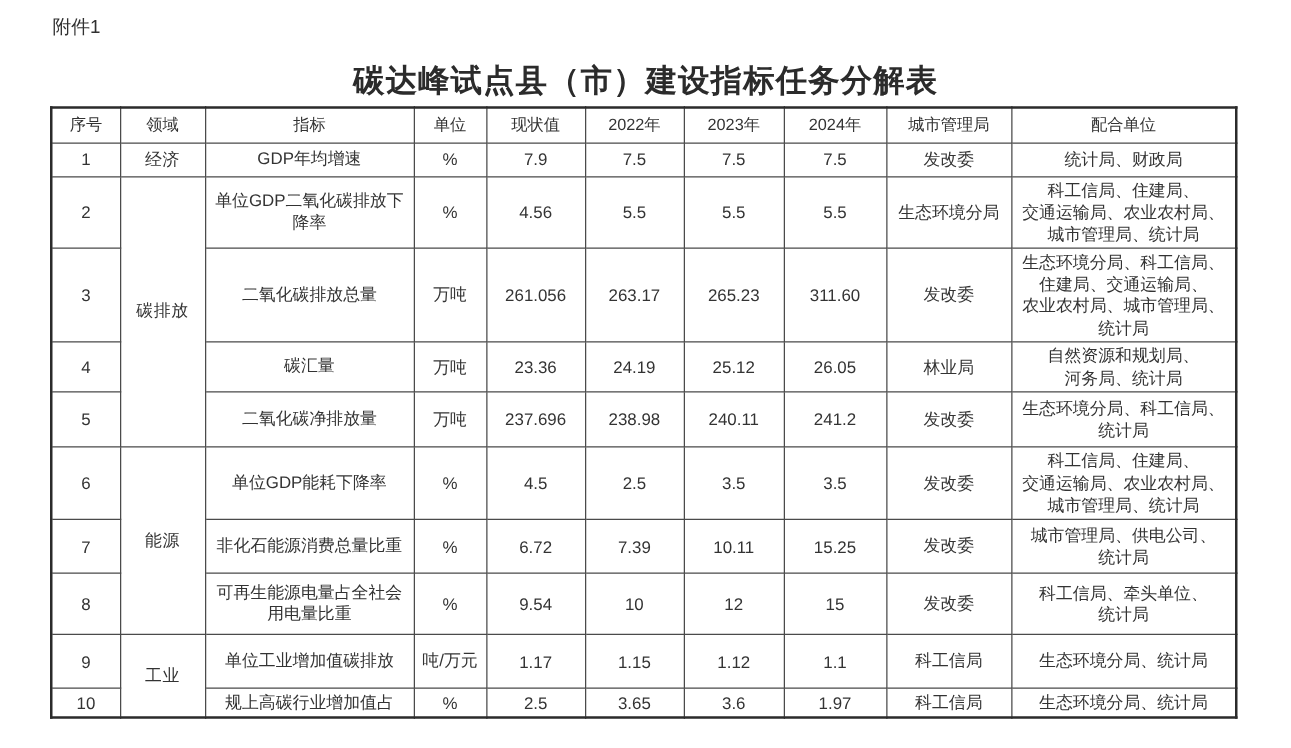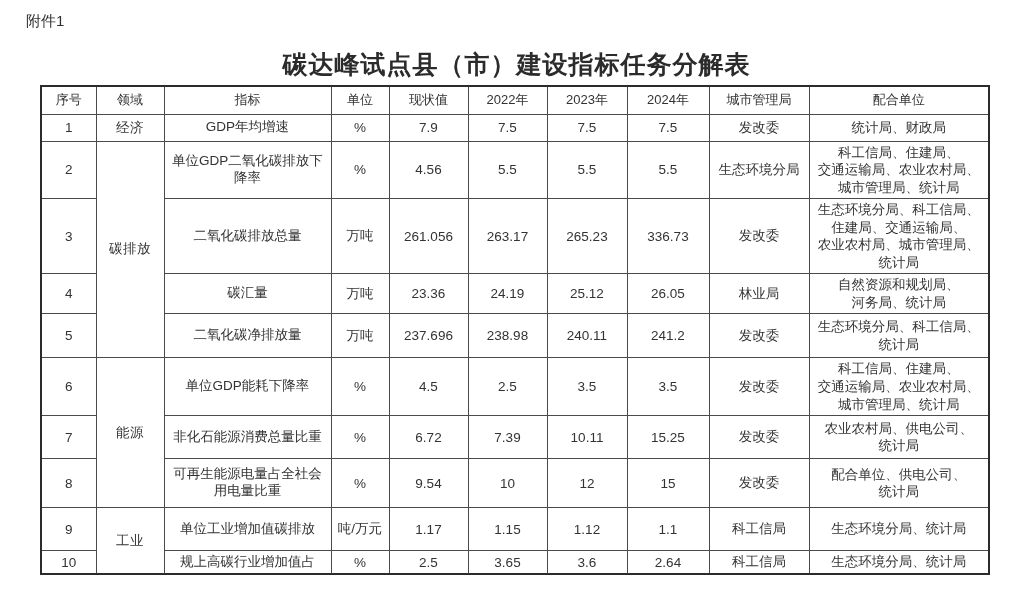--- a/index.html
+++ b/index.html
@@ -6,21 +6,21 @@
   html, body { background: #ffffff; }
   body {
     width: 1033px; height: 598px;
     position: relative;
     font-family: "Liberation Sans", sans-serif;
     color: #333333;
     overflow: hidden;
   }
   .attachment-label {
     position: absolute;
-    left: 26px; top: 12px;
+    left: 42px; top: 12px;
     font-size: 15px;
     color: #303030;
   }
   .doc-title {
     position: absolute;
     left: 0; top: 48px;
     width: 1033px;
     text-align: center;
     font-size: 25px;
     font-weight: bold;
@@ -132,21 +132,21 @@
 交通运输局、农业农村局、
 城市管理局、统计局</td>
     </tr>
     <tr>
       <td>3</td>
       <td class="cell-indicator">二氧化碳排放总量</td>
       <td>万吨</td>
       <td>261.056</td>
       <td>263.17</td>
       <td>265.23</td>
-      <td>336.73</td>
+      <td>311.60</td>
       <td>发改委</td>
       <td class="cell-support">生态环境分局、科工信局、
 住建局、交通运输局、
 农业农村局、城市管理局、
 统计局</td>
     </tr>
     <tr>
       <td>4</td>
       <td class="cell-indicator">碳汇量</td>
       <td>万吨</td>
@@ -186,33 +186,33 @@
     </tr>
     <tr>
       <td>7</td>
       <td class="cell-indicator">非化石能源消费总量比重</td>
       <td>%</td>
       <td>6.72</td>
       <td>7.39</td>
       <td>10.11</td>
       <td>15.25</td>
       <td>发改委</td>
-      <td class="cell-support">农业农村局、供电公司、
+      <td class="cell-support">城市管理局、供电公司、
 统计局</td>
     </tr>
     <tr>
       <td>8</td>
       <td class="cell-indicator">可再生能源电量占全社会用电量比重</td>
       <td>%</td>
       <td>9.54</td>
       <td>10</td>
       <td>12</td>
       <td>15</td>
       <td>发改委</td>
-      <td class="cell-support">配合单位、供电公司、
+      <td class="cell-support">科工信局、牵头单位、
 统计局</td>
     </tr>
     <tr>
       <td>9</td>
       <td class="cell-field" rowspan="2">工业</td>
       <td class="cell-indicator">单位工业增加值碳排放</td>
       <td>吨/万元</td>
       <td>1.17</td>
       <td>1.15</td>
       <td>1.12</td>
@@ -220,18 +220,18 @@
       <td>科工信局</td>
       <td class="cell-support">生态环境分局、统计局</td>
     </tr>
     <tr>
       <td>10</td>
       <td class="cell-indicator">规上高碳行业增加值占</td>
       <td>%</td>
       <td>2.5</td>
       <td>3.65</td>
       <td>3.6</td>
-      <td>2.64</td>
+      <td>1.97</td>
       <td>科工信局</td>
       <td class="cell-support">生态环境分局、统计局</td>
     </tr>
   </tbody>
 </table>
 
 </body></html>

